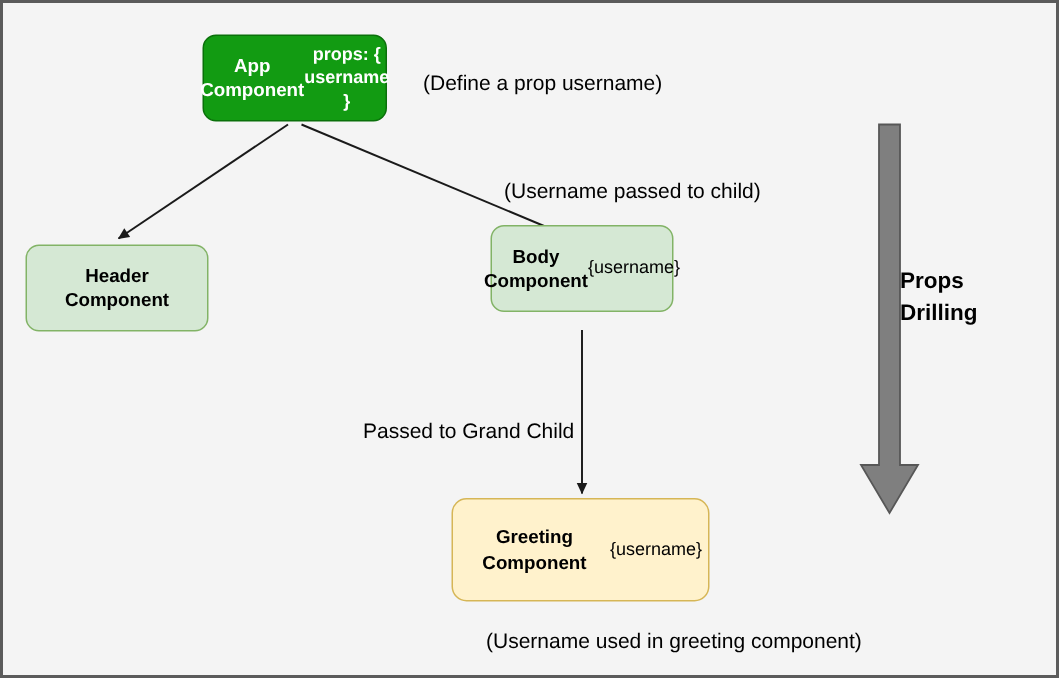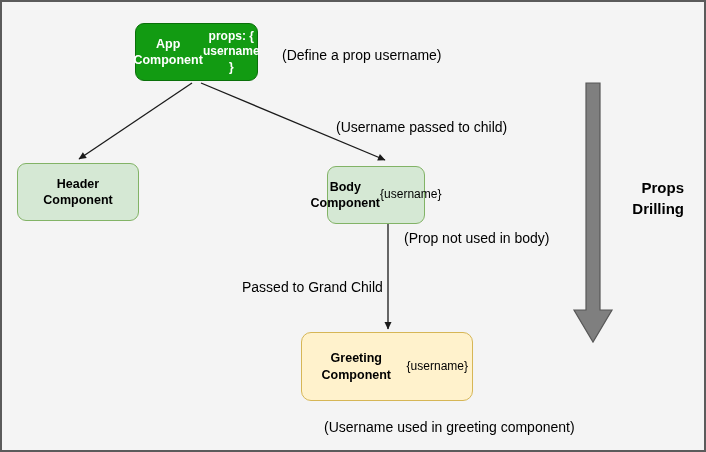--- a/index.html
+++ b/index.html
@@ -46,21 +46,21 @@
   .node-app .subtitle { font-weight: bold; }
 
   .node-header {
     left: 15px; top: 161px; width: 122px; height: 58px;
     background: var(--light-green-fill, #d5e8d4);
     border: 1px solid var(--light-green-border, #82b366);
     border-radius: 9px;
   }
 
   .node-body {
-    left: 325px; top: 164px; width: 98px; height: 58px;
+    left: 325px; top: 148px; width: 122px; height: 58px;
     background: var(--light-green-fill, #d5e8d4);
     border: 1px solid var(--light-green-border, #82b366);
     border-radius: 9px;
   }
 
   .node-greeting {
     left: 299px; top: 330px; width: 172px; height: 69px;
     background: var(--yellow-fill, #fff2cc);
     border: 1px solid var(--yellow-border, #d6b656);
     border-radius: 10px;
@@ -75,21 +75,21 @@
   }
   .ann-define   { left: 280px; top: 45px; }
   .ann-child    { left: 334px; top: 117px; }
   .ann-notused  { left: 402px; top: 228px; }
   .ann-grand    { left: 240px; top: 277px; }
   .ann-greeting { left: 322px; top: 417px; }
 
   .side-label {
     position: absolute;
     left: 598px; top: 175px; width: 84px;
-    text-align: right;
+    text-align: left;
     font-weight: bold;
     font-size: 15px;
     line-height: 21px;
   }
 </style>
 </head>
 <body>
 
 <div class="canvas">
 
@@ -125,21 +125,20 @@
 
   <div class="node node-greeting">
     <div class="title">Greeting Component</div>
     <div class="subtitle">{username}</div>
   </div>
 
   <div class="annotation ann-define">(Define a prop username)</div>
 
   <div class="annotation ann-child">(Username passed to child)</div>
 
-  <div class="annotation ann-notused">(Prop not used in body)</div>
 
   <div class="annotation ann-grand">Passed to Grand Child</div>
 
   <div class="annotation ann-greeting">(Username used in greeting component)</div>
 
   <div class="side-label">
     <div>Props</div>
     <div>Drilling</div>
   </div>
 

